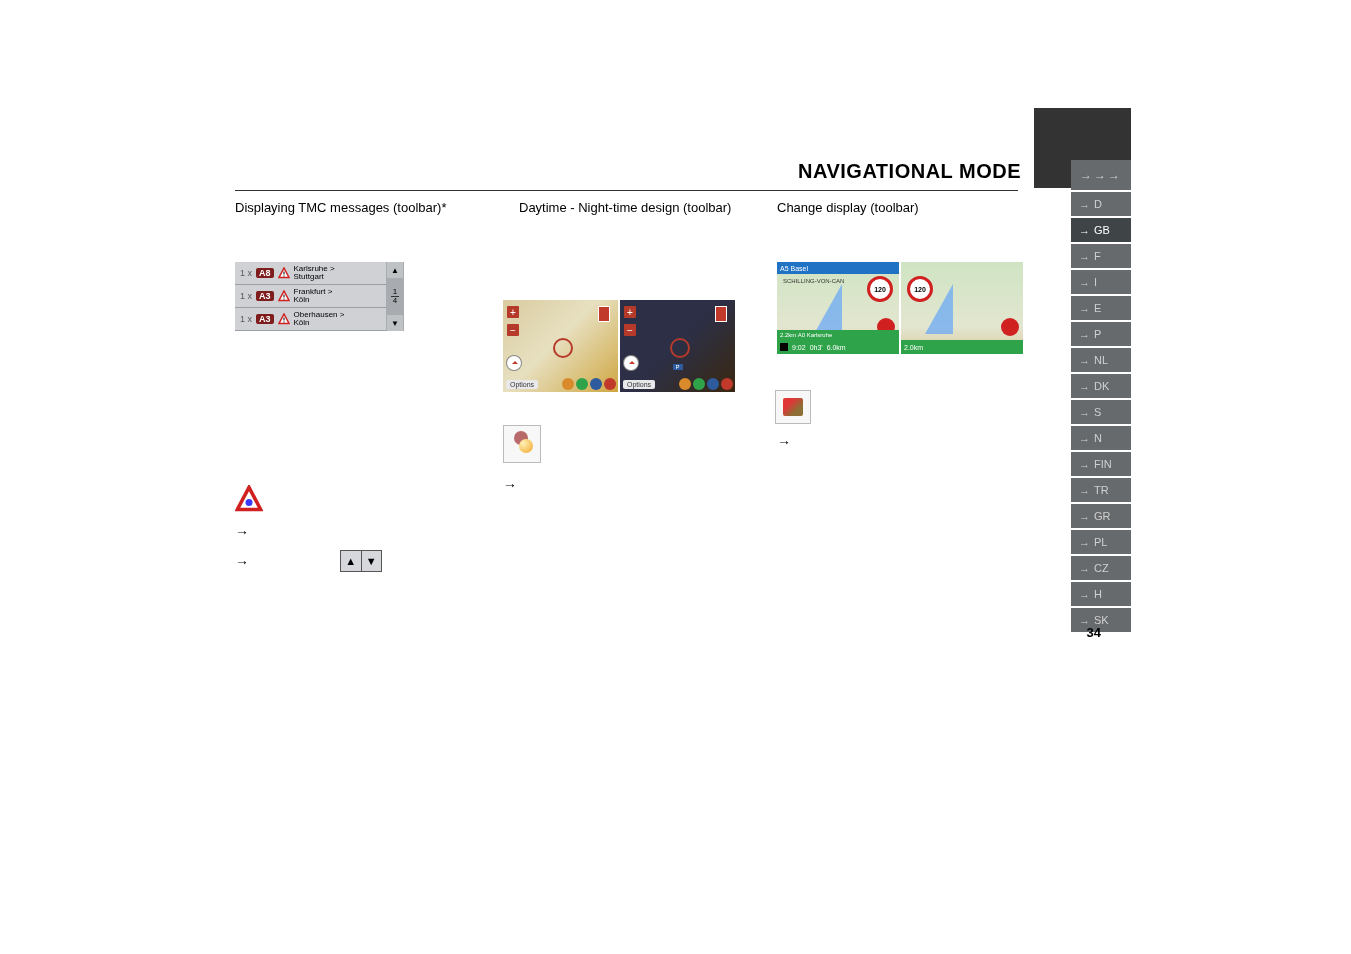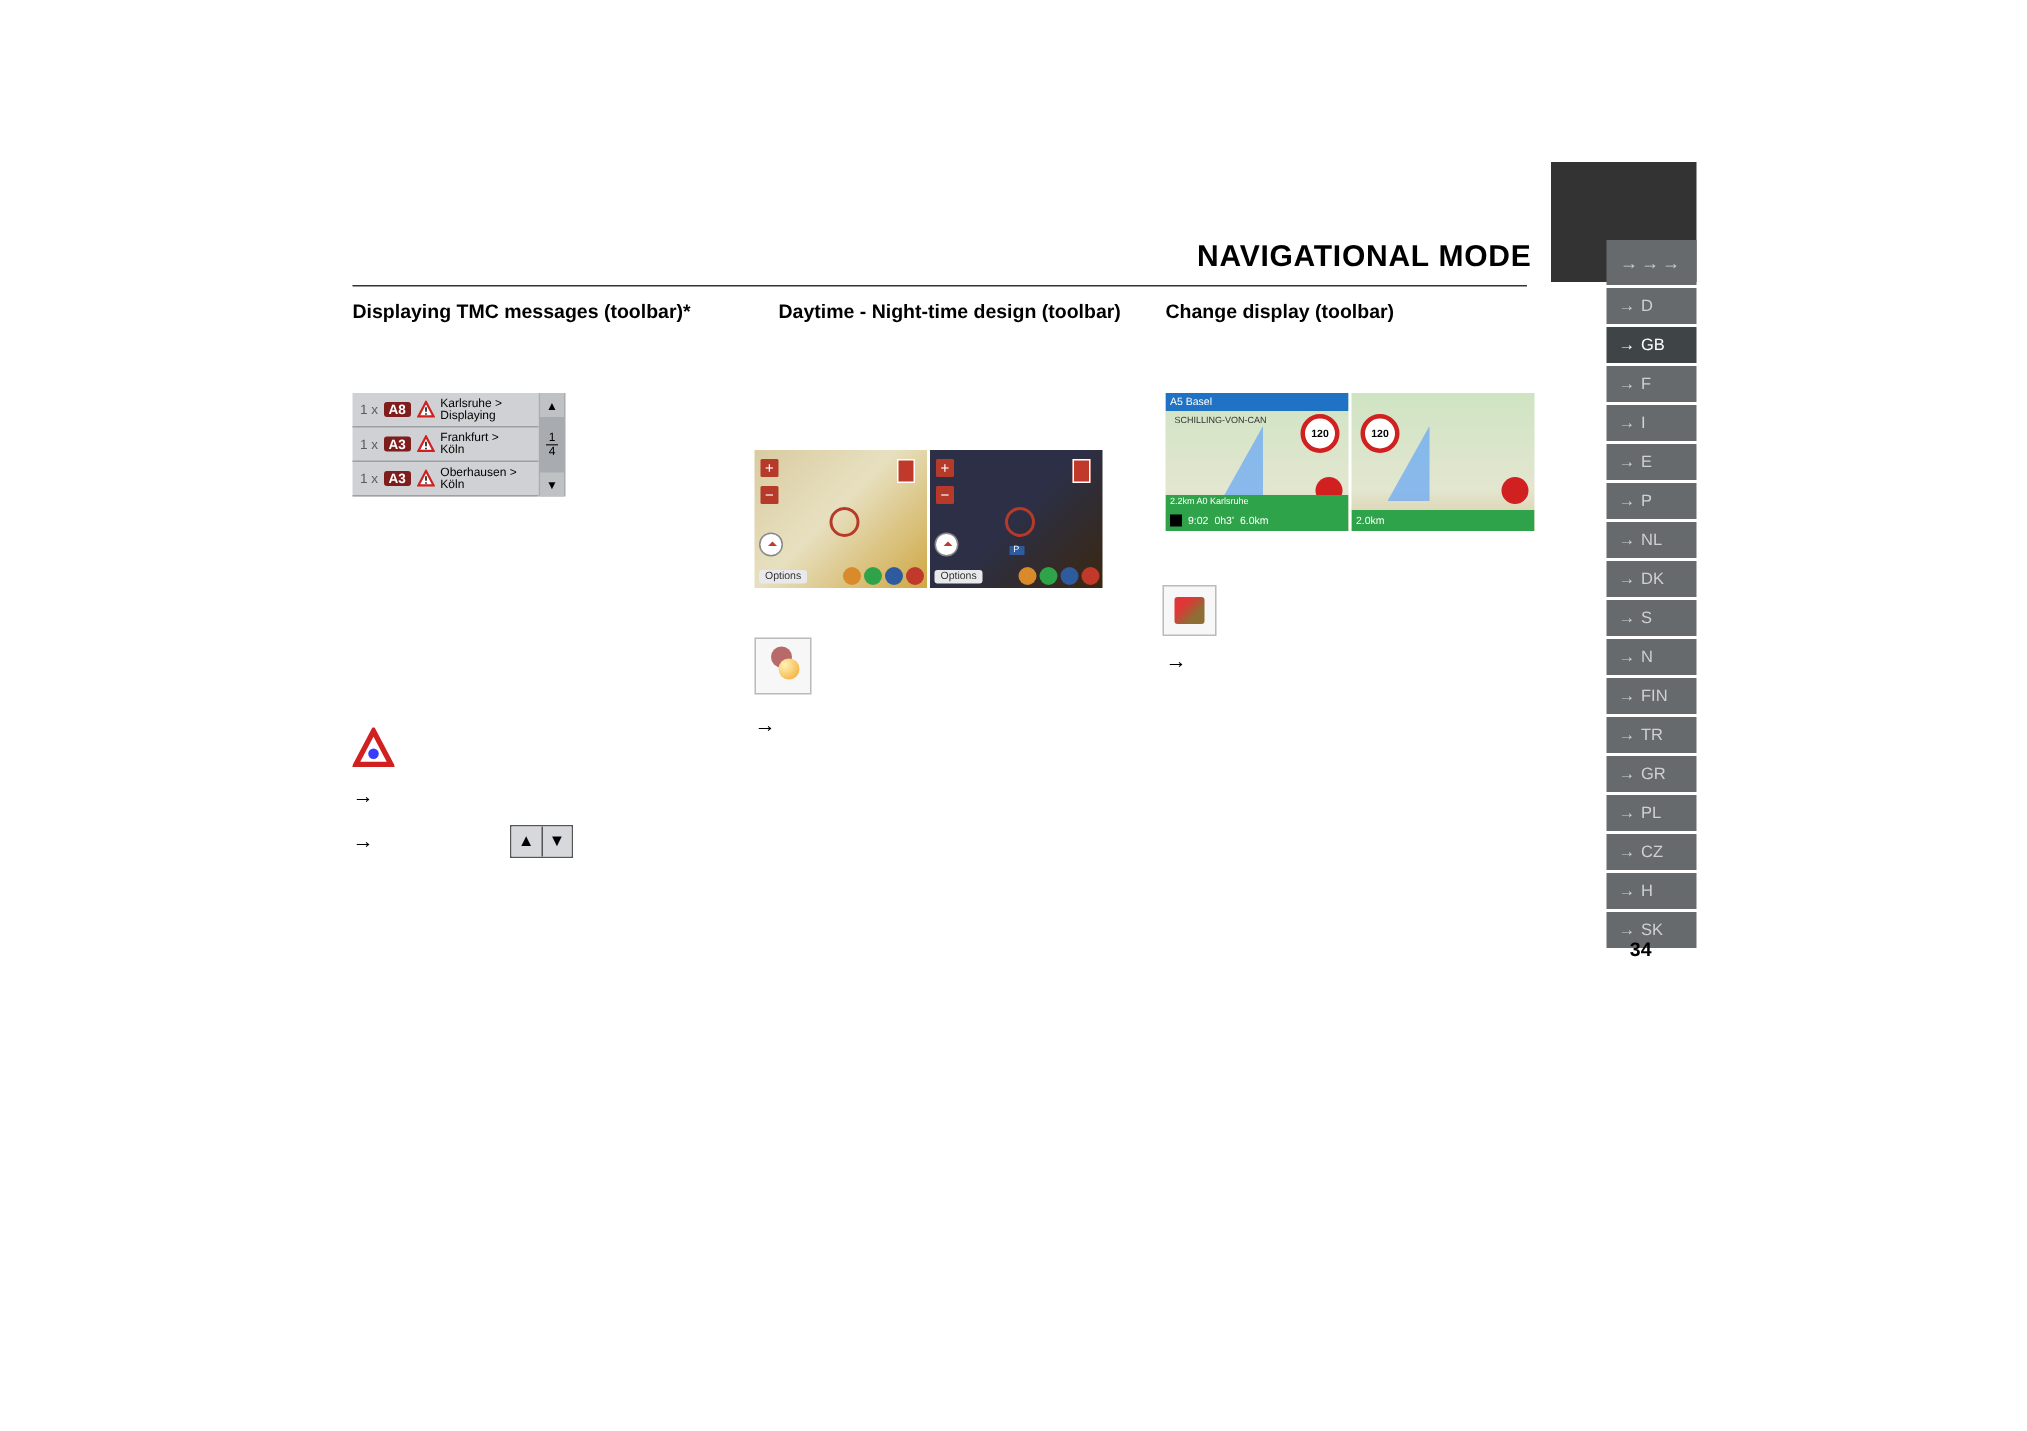--- a/index.html
+++ b/index.html
@@ -42,34 +42,34 @@
 
   .columns {
     position: absolute;
     left: 235px;
     top: 200px;
     width: 790px;
   }
 
   .col-h {
     font-size: 13px;
-    font-weight: 700;
+    font-weight: 400;
     position: absolute;
     top: 0;
   }
   .col-h.c1 { left: 0; }
   .col-h.c2 { left: 284px; }
   .col-h.c3 { left: 542px; }
 
   
   .tmc-thumb {
     position: absolute;
     left: 0;
     top: 62px;
-    width: 124px;
+    width: 151px;
     background: #cfd1d4;
     font-size: 9px;
   }
   .tmc-row {
     display: flex;
     align-items: center;
     gap: 4px;
     padding: 3px 5px;
     border-bottom: 1px solid #9ca0a5;
   }
@@ -264,21 +264,21 @@
       <span class="road-chip">A8</span>
       <span class="warn-icon">
         <svg width="12" height="12" viewBox="0 0 24 24">
             <polygon points="12,2 22,21 2,21" fill="#fff" stroke="#d02020" stroke-width="3"></polygon>
             <rect x="11" y="9" width="2" height="6" fill="#000"></rect>
             <rect x="11" y="17" width="2" height="2" fill="#000"></rect>
           </svg>
       </span>
       <span class="route-txt">
         <div>Karlsruhe &gt;</div>
-        <div>Displaying</div>
+        <div>Stuttgart</div>
       </span>
     </div>
     <div class="tmc-row">
       <span class="tmc-count">1 x</span>
       <span class="road-chip">A3</span>
       <span class="warn-icon">
         <svg width="12" height="12" viewBox="0 0 24 24">
             <polygon points="12,2 22,21 2,21" fill="#fff" stroke="#d02020" stroke-width="3"></polygon>
             <rect x="11" y="9" width="2" height="6" fill="#000"></rect>
             <rect x="11" y="17" width="2" height="2" fill="#000"></rect>

